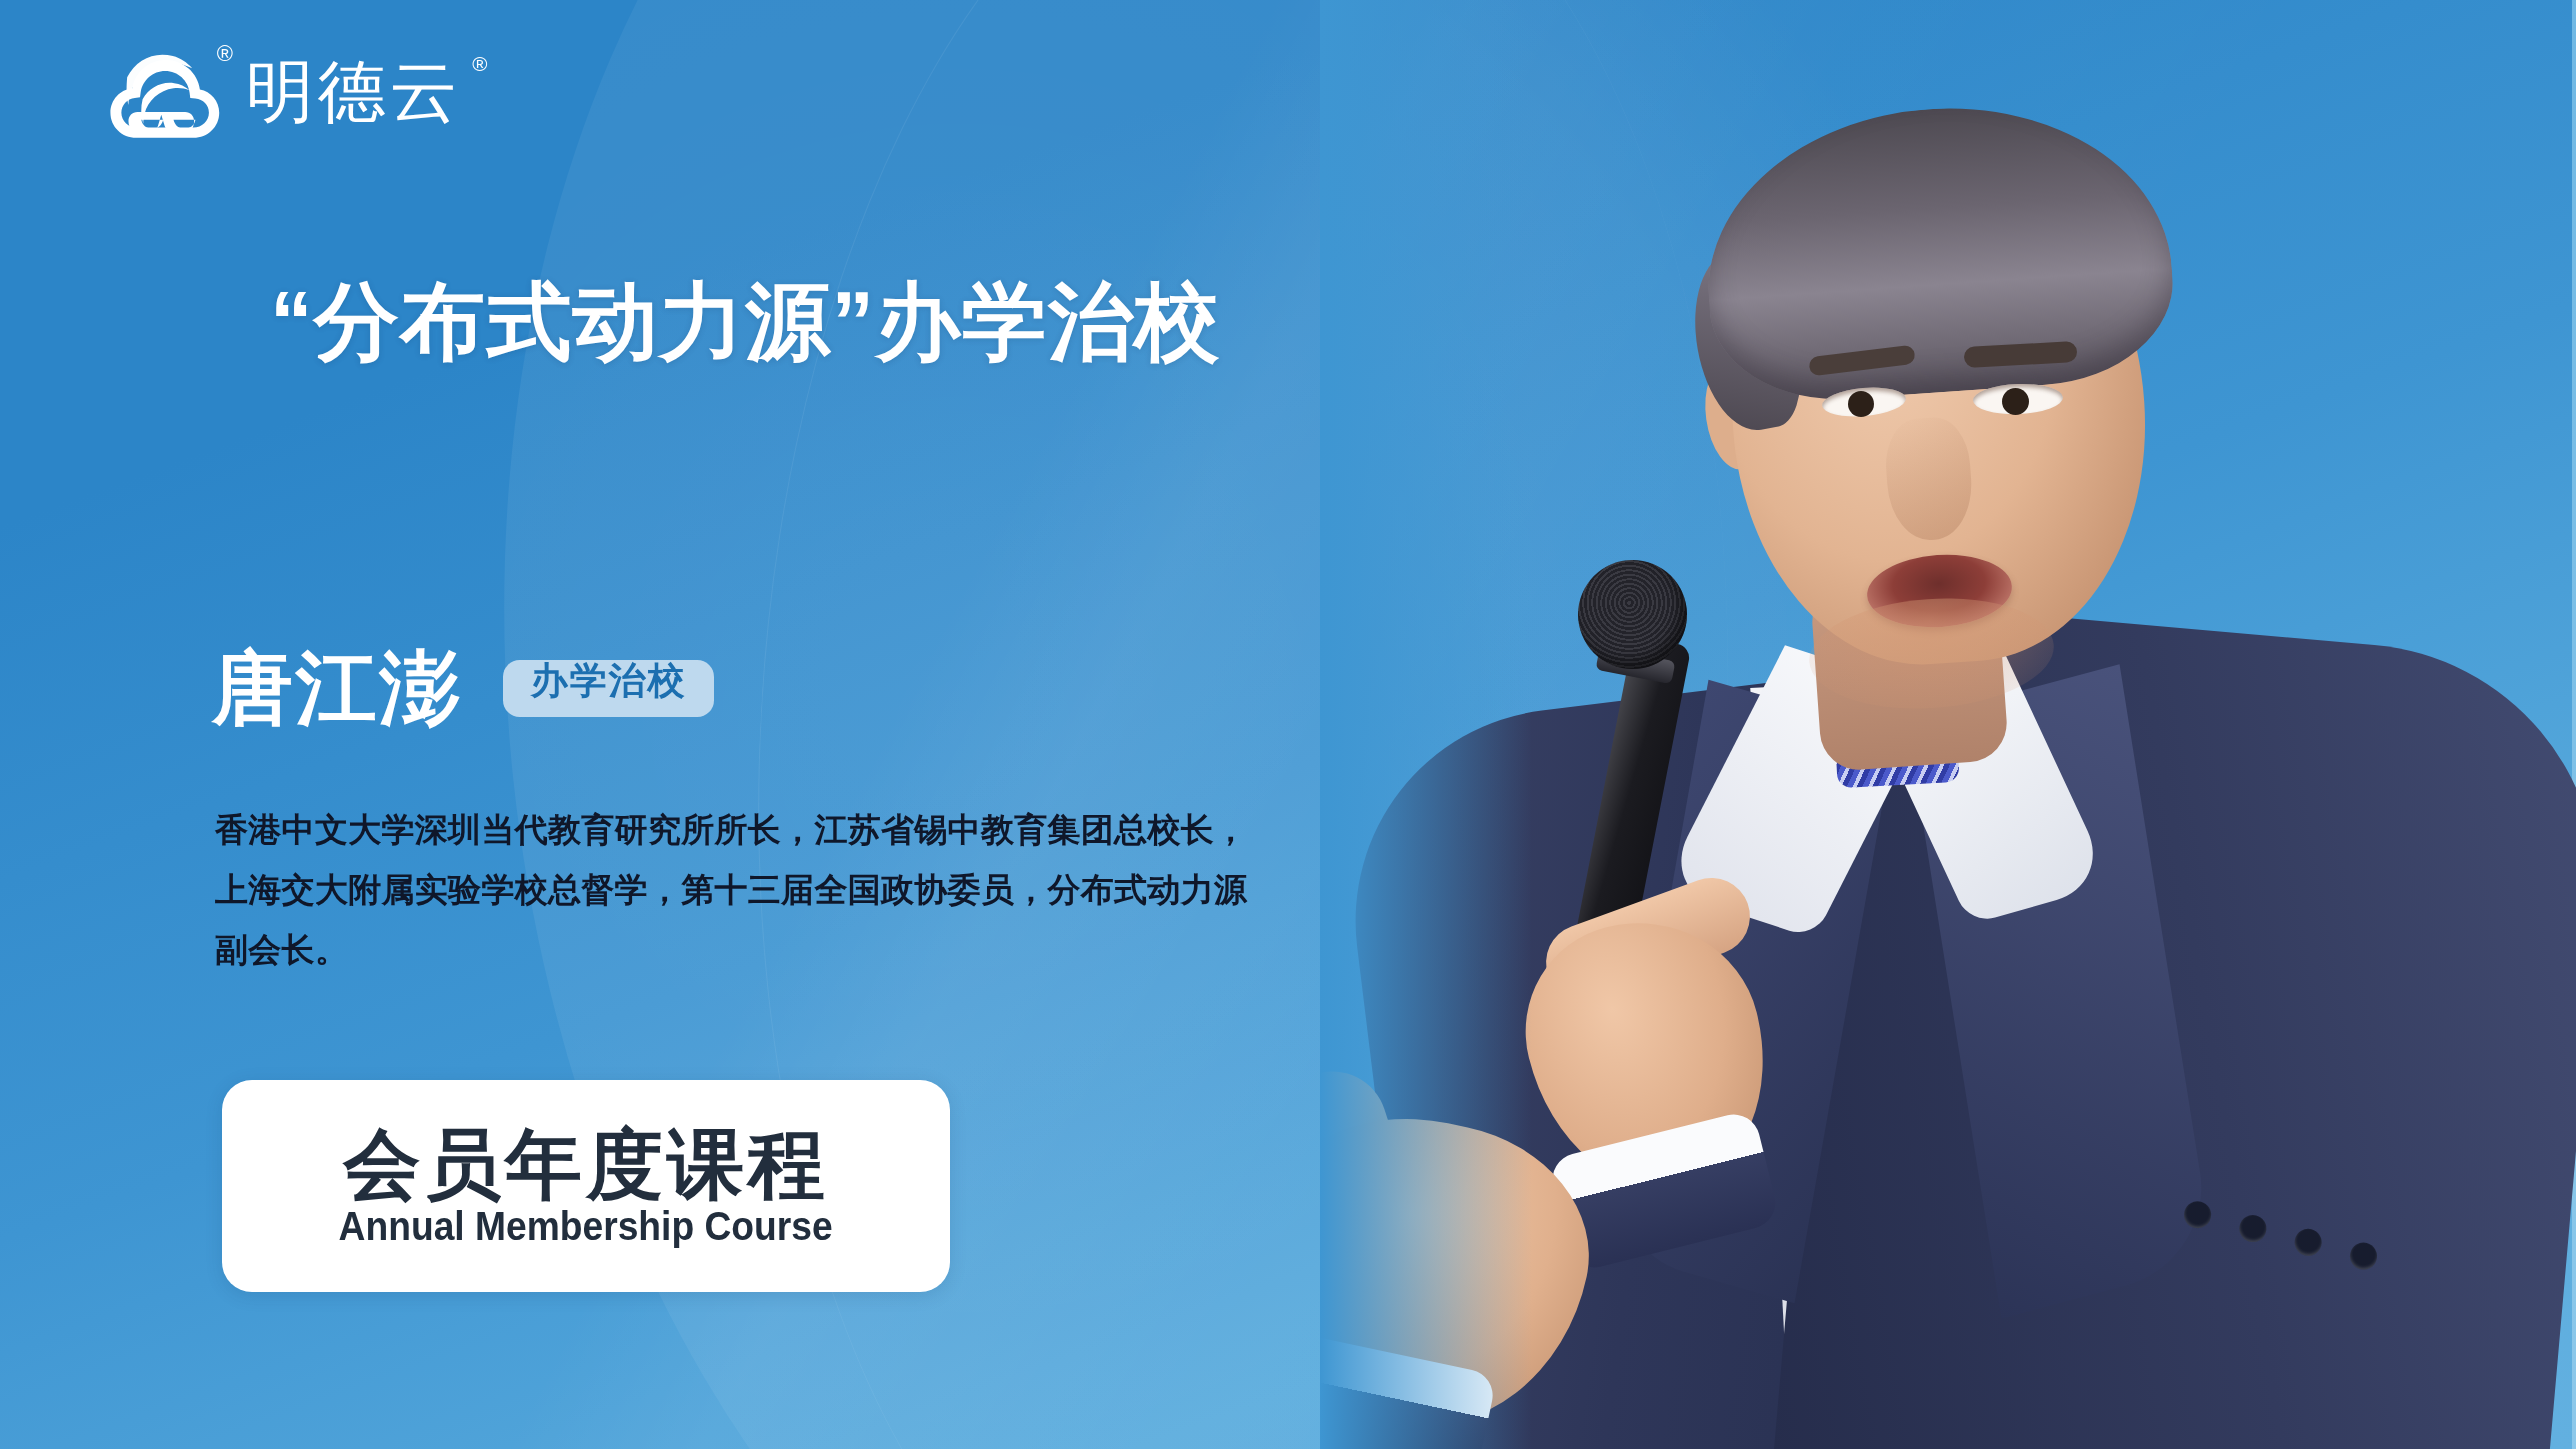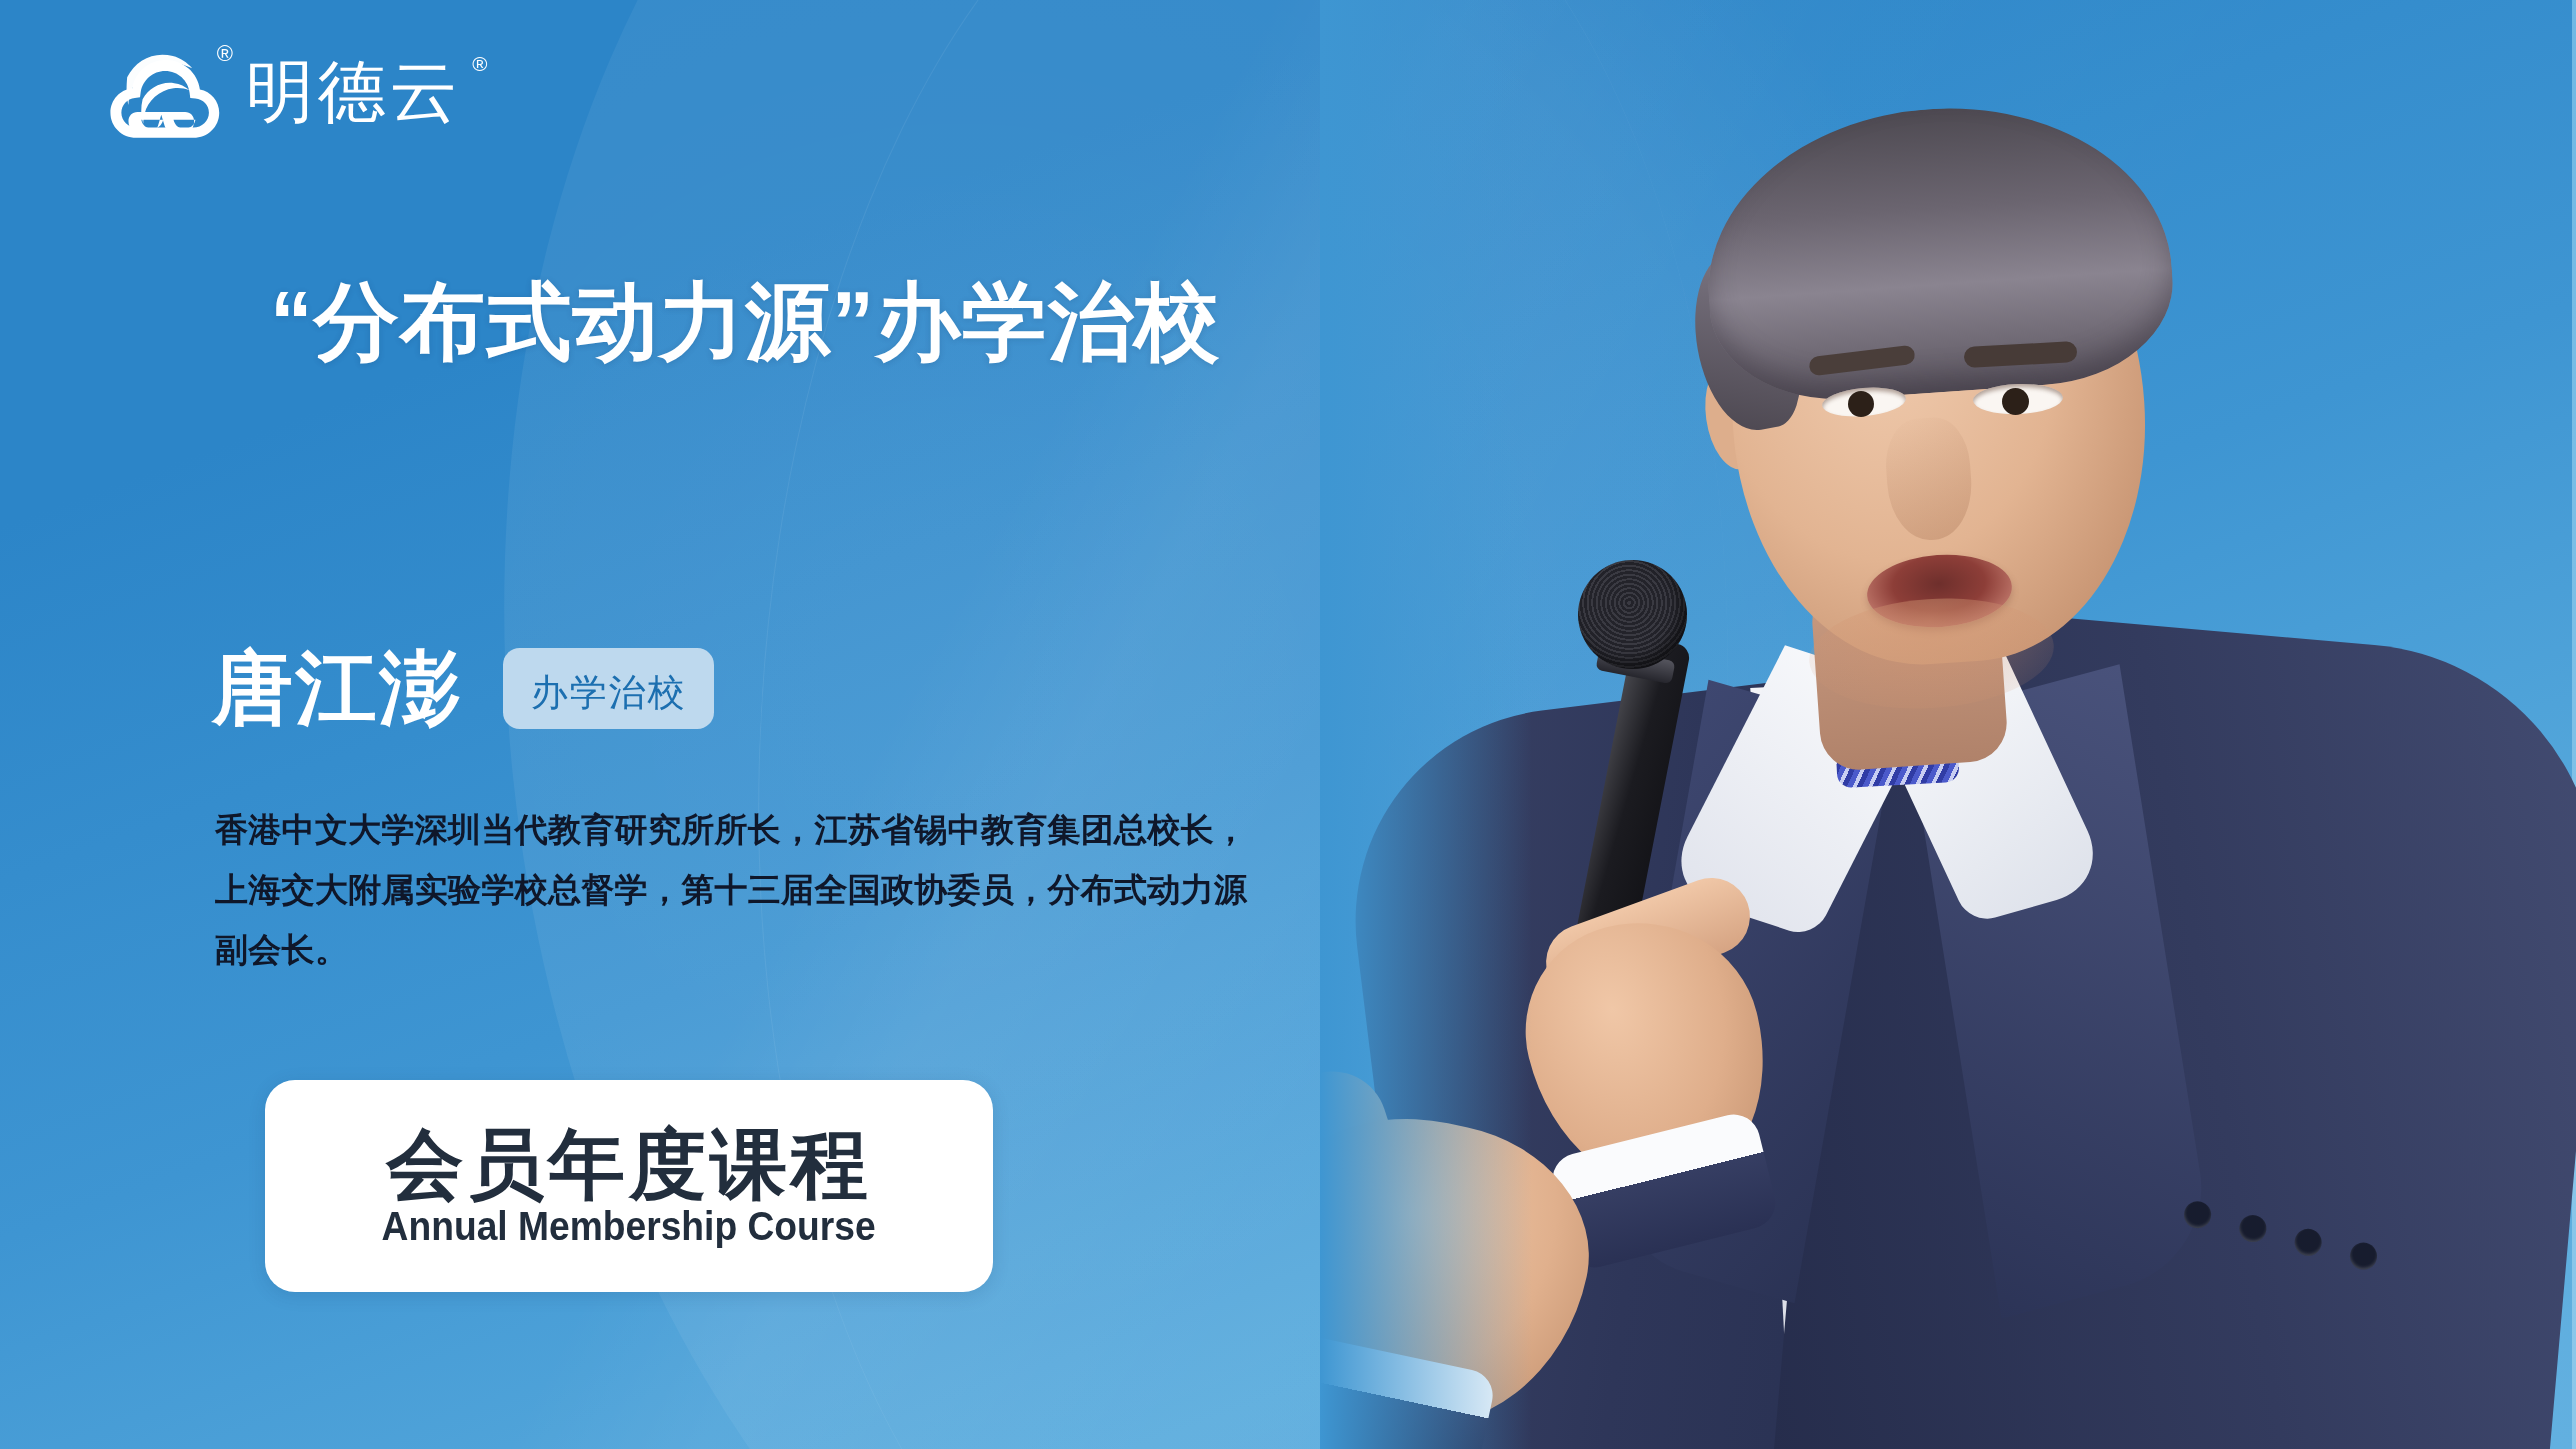--- a/index.html
+++ b/index.html
@@ -105,22 +105,22 @@
     font-weight:700;
     letter-spacing:2.6px;
     white-space:nowrap;
   }
   .speaker-tag{
     background:#BED9EE;
     color:#1C6FB0;
     font-size:37px;
     line-height:1;
     letter-spacing:1.9px;
-    font-weight:400;
-    padding:26px 28px 18px;
+    font-weight:700;
+    padding:2px 28px 18px;
     border-radius:16.7px;
     white-space:nowrap;
   }
 
   
   .bio{
     position:absolute; left:215px; top:800px;
     width:1262px;
     color:#0f172a;
     font-size:33px;
@@ -134,21 +134,20 @@
   .course-badge{
     position:absolute;
     left:222px; top:1080px;
     width:728px; height:212px;
     background:#ffffff;
     border-radius:30px;
     display:flex; flex-direction:column;
     align-items:center; justify-content:center;
     gap:3.9px;
     box-shadow:0 3.9px 16.7px rgba(10,50,90,0.13);
-    margin-left:43px;
   }
   .course-badge-cn{
     color:#222E3D;
     font-size:77px;
     line-height:1;
     font-weight:700;
     letter-spacing:3.9px;
     white-space:nowrap;
   }
   .course-badge-en{

